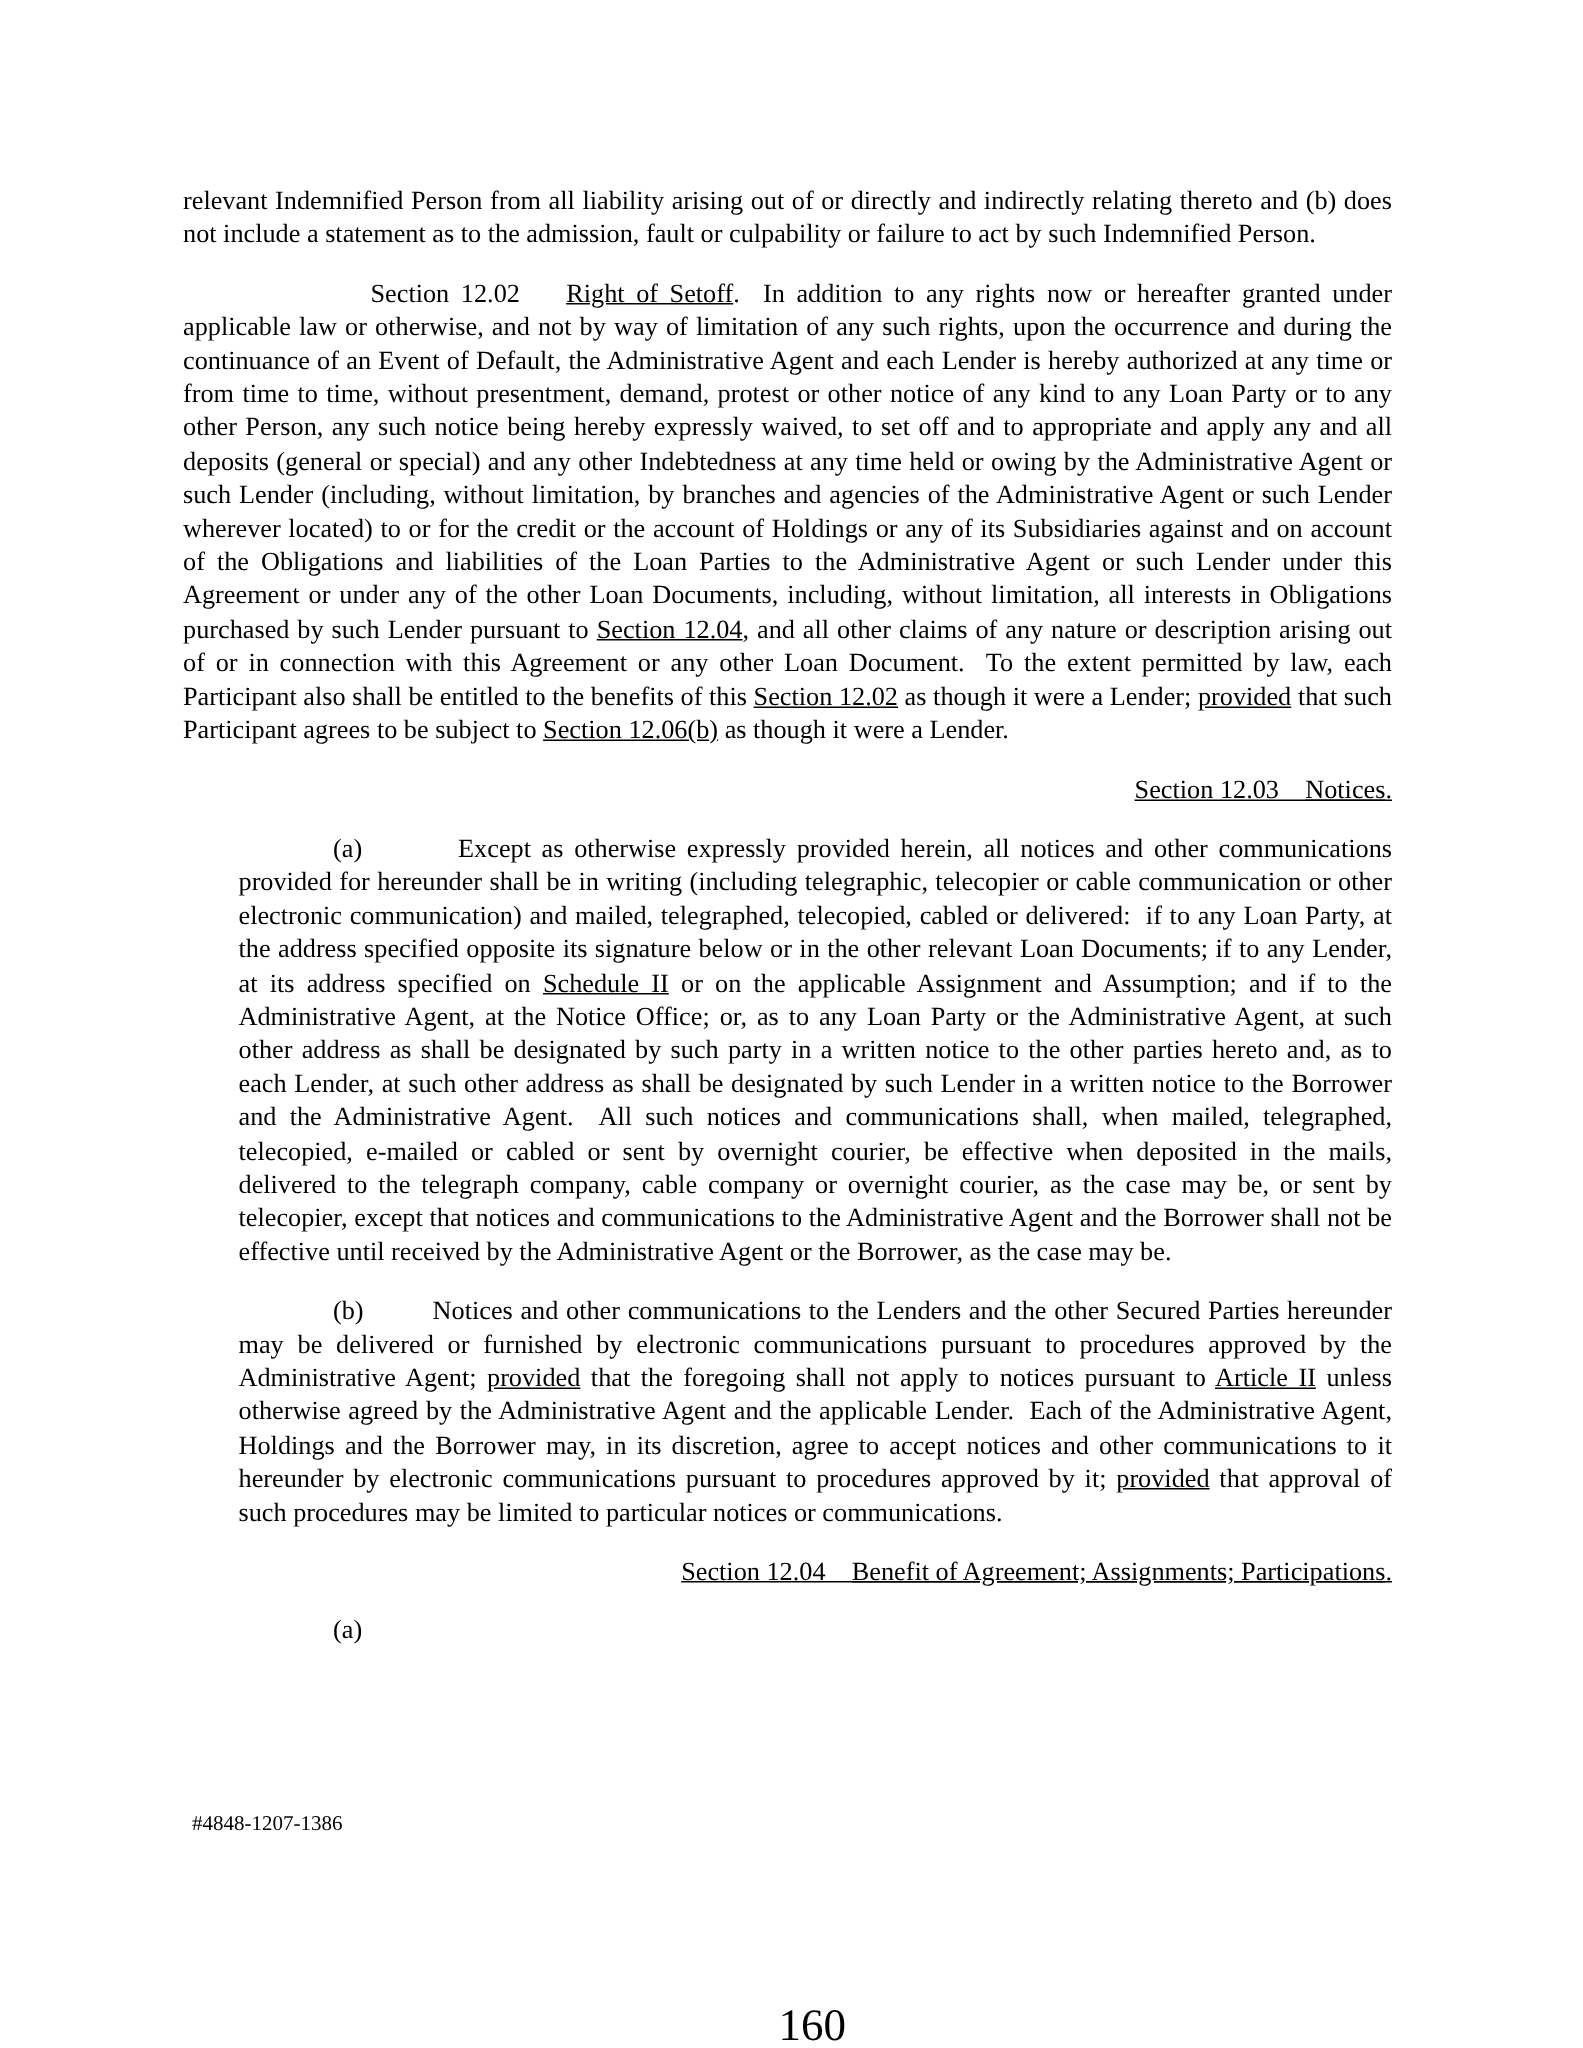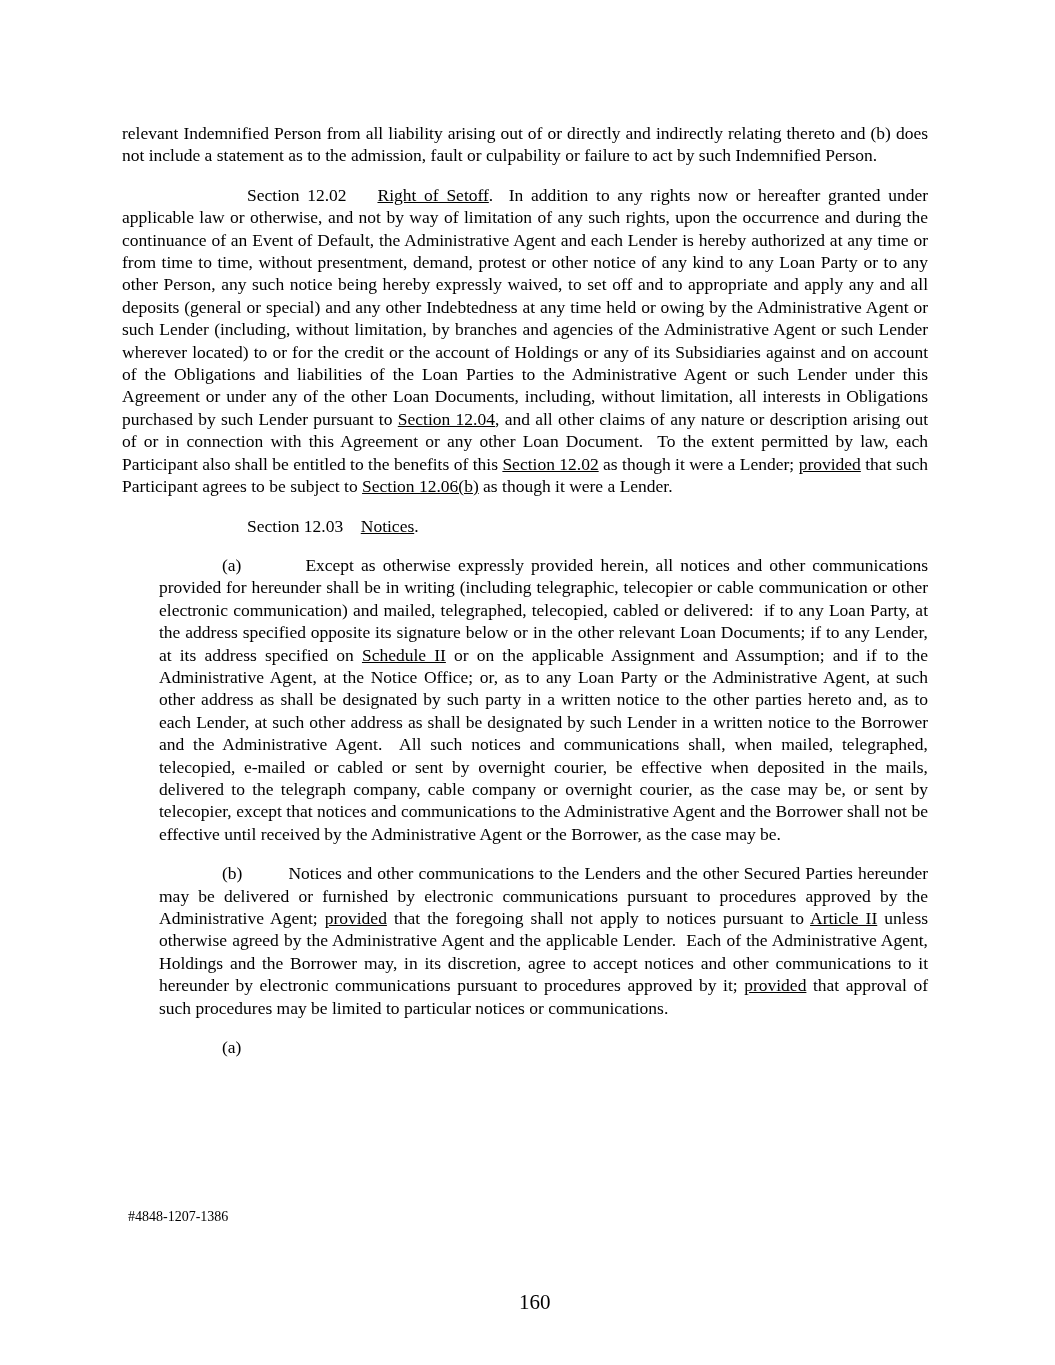--- a/index.html
+++ b/index.html
@@ -25,22 +25,23 @@
     width: 806px;
   }
   .para {
     margin: 0 0 17px 0;
     text-align: justify;
   }
   .para.first-indent {
     text-indent: 125px;
   }
   .para.heading {
-    text-align: left;
+    text-align: right;
     text-indent: 125px;
+    text-decoration: underline;
   }
   .para.sub {
     margin-left: 37px;
     text-indent: 63px;
   }
   .para:last-child {
     margin-bottom: 0;
   }
   .u {
     text-decoration: underline;
@@ -48,40 +49,41 @@
   .footer-docnum {
     position: absolute;
     left: 128px;
     top: 1210px;
     font-size: 14px;
     line-height: 1;
   }
   .footer-pagenum {
     position: absolute;
     left: 519px;
-    top: 1292px;
-    font-size: 21px;
+    top: 1336px;
+    font-size: 30px;
     line-height: 1;
   }
 </style>
 </head>
 <body>
 
 <div class="page">
   <div class="content">
     <p class="para"><span>relevant Indemnified Person from all liability arising out of or directly and indirectly relating thereto and (b) does not include a statement as to the admission, fault or culpability or failure to act by such Indemnified Person.</span></p>
 
     <p class="para first-indent"><span>Section 12.02&nbsp;&nbsp;&nbsp; </span><span class="u">Right of Setoff</span><span>.&nbsp; In addition to any rights now or hereafter granted under applicable law or otherwise, and not by way of limitation of any such rights, upon the occurrence and during the continuance of an Event of Default, the Administrative Agent and each Lender is hereby authorized at any time or from time to time, without presentment, demand, protest or other notice of any kind to any Loan Party or to any other Person, any such notice being hereby expressly waived, to set off and to appropriate and apply any and all deposits (general or special) and any other Indebtedness at any time held or owing by the Administrative Agent or such Lender (including, without limitation, by branches and agencies of the Administrative Agent or such Lender wherever located) to or for the credit or the account of Holdings or any of its Subsidiaries against and on account of the Obligations and liabilities of the Loan Parties to the Administrative Agent or such Lender under this Agreement or under any of the other Loan Documents, including, without limitation, all interests in Obligations purchased by such Lender pursuant to </span><span class="u">Section 12.04</span><span>, and all other claims of any nature or description arising out of or in connection with this Agreement or any other Loan Document.&nbsp; To the extent permitted by law, each Participant also shall be entitled to the benefits of this </span><span class="u">Section 12.02</span><span> as though it were a Lender; </span><span class="u">provided</span><span> that such Participant agrees to be subject to </span><span class="u">Section 12.06(b)</span><span> as though it were a Lender.</span></p>
 
     <p class="para heading"><span>Section 12.03&nbsp;&nbsp;&nbsp; </span><span class="u">Notices</span><span>.</span></p>
 
     <p class="para sub"><span>(a)&nbsp;&nbsp;&nbsp;&nbsp;&nbsp;&nbsp;&nbsp;&nbsp; Except as otherwise expressly provided herein, all notices and other communications provided for hereunder shall be in writing (including telegraphic, telecopier or cable communication or other electronic communication) and mailed, telegraphed, telecopied, cabled or delivered:&nbsp; if to any Loan Party, at the address specified opposite its signature below or in the other relevant Loan Documents; if to any Lender, at its address specified on </span><span class="u">Schedule II</span><span> or on the applicable Assignment and Assumption; and if to the Administrative Agent, at the Notice Office; or, as to any Loan Party or the Administrative Agent, at such other address as shall be designated by such party in a written notice to the other parties hereto and, as to each Lender, at such other address as shall be designated by such Lender in a written notice to the Borrower and the Administrative Agent.&nbsp; All such notices and communications shall, when mailed, telegraphed, telecopied, e-mailed or cabled or sent by overnight courier, be effective when deposited in the mails, delivered to the telegraph company, cable company or overnight courier, as the case may be, or sent by telecopier, except that notices and communications to the Administrative Agent and the Borrower shall not be effective until received by the Administrative Agent or the Borrower, as the case may be.</span></p>
 
     <p class="para sub"><span>(b)&nbsp;&nbsp;&nbsp;&nbsp;&nbsp;&nbsp;&nbsp;&nbsp; Notices and other communications to the Lenders and the other Secured Parties hereunder may be delivered or furnished by electronic communications pursuant to procedures approved by the Administrative Agent; </span><span class="u">provided</span><span> that the foregoing shall not apply to notices pursuant to </span><span class="u">Article II</span><span> unless otherwise agreed by the Administrative Agent and the applicable Lender.&nbsp; Each of the Administrative Agent, Holdings and the Borrower may, in its discretion, agree to accept notices and other communications to it hereunder by electronic communications pursuant to procedures approved by it; </span><span class="u">provided</span><span> that approval of such procedures may be limited to particular notices or communications.</span></p>
 
+    <p class="para heading"><span>Section 12.04&nbsp;&nbsp;&nbsp; </span><span class="u">Benefit of Agreement; Assignments; Participations</span><span>.</span></p>
 
     <p class="para sub"><span>(a)</span></p>
   </div>
 
   <div class="footer-docnum">#4848-1207-1386</div>
 
   <div class="footer-pagenum">160</div>
 </div>
 
 </body></html>

